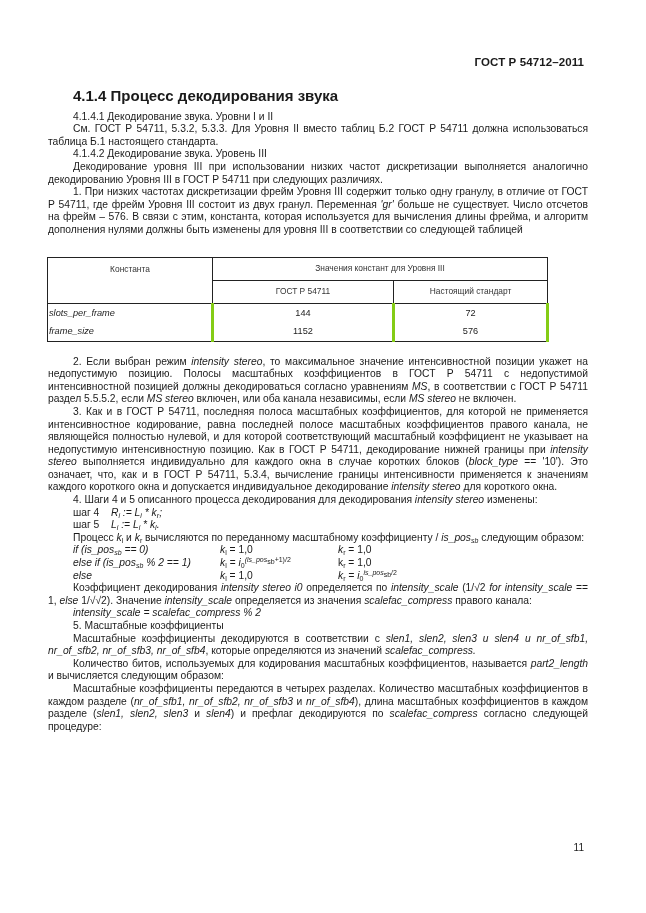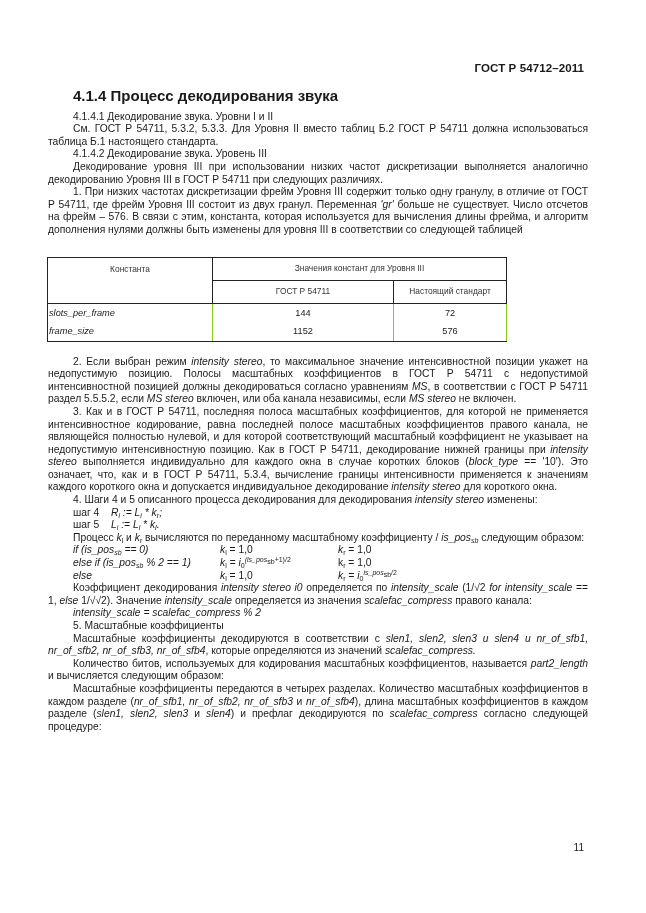--- a/index.html
+++ b/index.html
@@ -1,33 +1,33 @@
 <!DOCTYPE html>
 <html><head>
 <meta charset="utf-8">
 <style>
   html, body { margin: 0; padding: 0; background: #ffffff; }
   body { width: 646px; height: 913px; position: relative; overflow: hidden;
          font-family: "Liberation Sans", sans-serif; color: #1a1a1a; }
   .page { position: absolute; left: 0; top: 0; width: 646px; height: 913px; }
-  .hdr { position: absolute; top: 62px; right: 62px; font-weight: bold; font-size: 11.5px; letter-spacing: 0.1px; }
+  .hdr { position: absolute; top: 56px; right: 62px; font-weight: bold; font-size: 11.5px; letter-spacing: 0.1px; }
   .body { position: absolute; left: 48px; top: 90px; width: 540px; font-size: 10.3px; line-height: 12.6px; }
   .h { font-weight: bold; font-size: 15px; padding-left: 25px; margin: 0 0 8px 0; }
   p { margin: 0; text-align: justify; text-align-last: left; }
   .ind { text-indent: 25px; }
   i, .it { font-style: italic; }
   sub { font-size: 7px; vertical-align: -2px; line-height: 0; }
   sup { font-size: 7px; vertical-align: 4px; line-height: 0; }
-  table.t { border-collapse: collapse; width: 460px; margin: 20px 16px 14px -1px; font-size: 8.4px; color: #333; }
+  table.t { border-collapse: collapse; width: 502px; margin: 20px 16px 14px -1px; font-size: 8.4px; color: #333; }
   table.t td, table.t th { font-weight: normal; }
   .t .c1 { width: 162px; }
   .t .c2 { width: 178px; }
   .t th { border: 1px solid #222; height: 20px; text-align: center; }
   .t .hk { vertical-align: top; padding-top: 5px; }
-  .t td { border-left: 1px solid #222; border-right: 1px solid #84cc16; text-align: center; font-size: 9.2px; color: #222; height: 16px; }
+  .t td { border-left: 1px solid #222; border-right: 3px solid #84cc16; text-align: center; font-size: 9.2px; color: #222; height: 16px; }
   .t td.k { text-align: left; font-style: italic; padding-left: 1px; }
   .t tr.last td { border-bottom: 1px solid #222; }
   .t tr.first td { padding-top: 2px; }
   .step { padding-left: 25px; }
   .step .lbl { display: inline-block; width: 38px; }
   .fgrid { padding-left: 25px; display: grid; grid-template-columns: 147px 118px 120px; line-height: 12.6px; }
   .code { padding-left: 25px; font-style: italic; }
   .pnum { position: absolute; top: 842px; right: 62px; font-size: 10px; }
 </style>
 </head>

